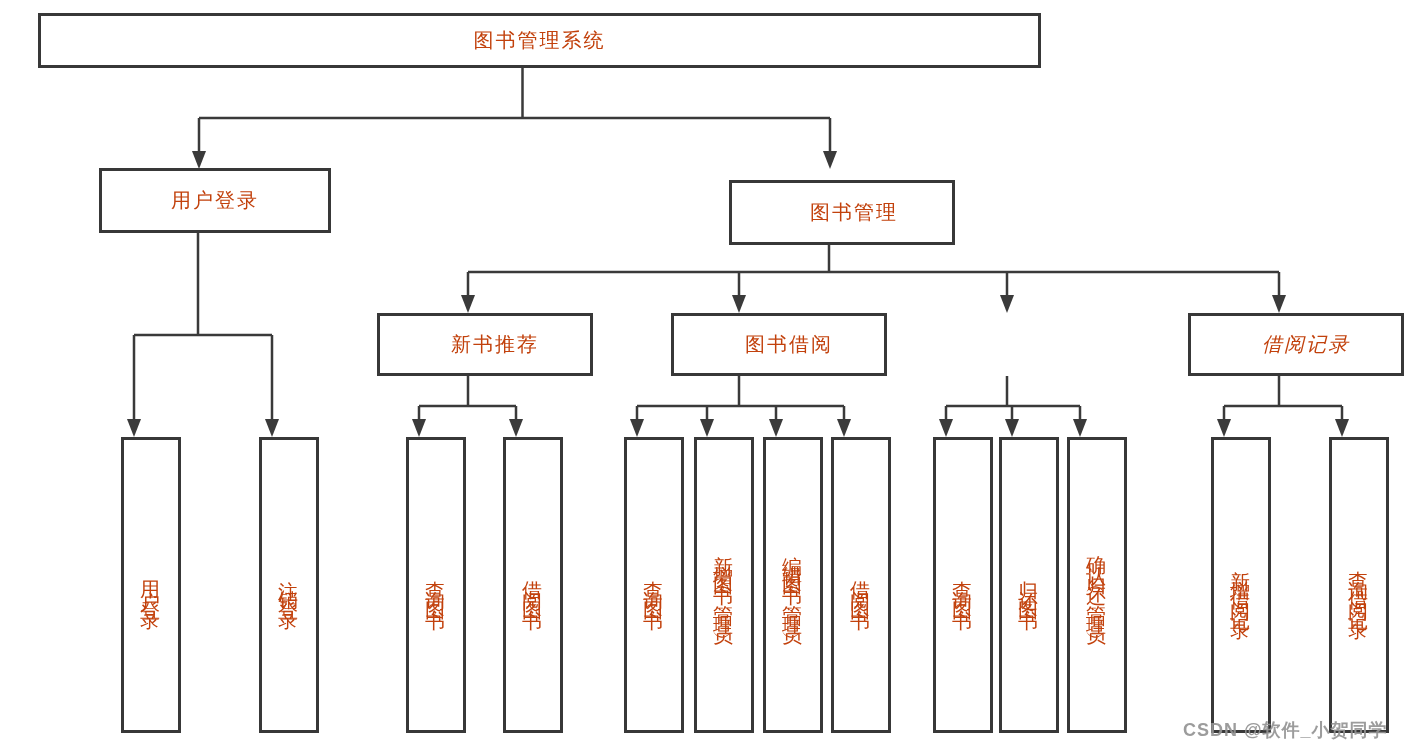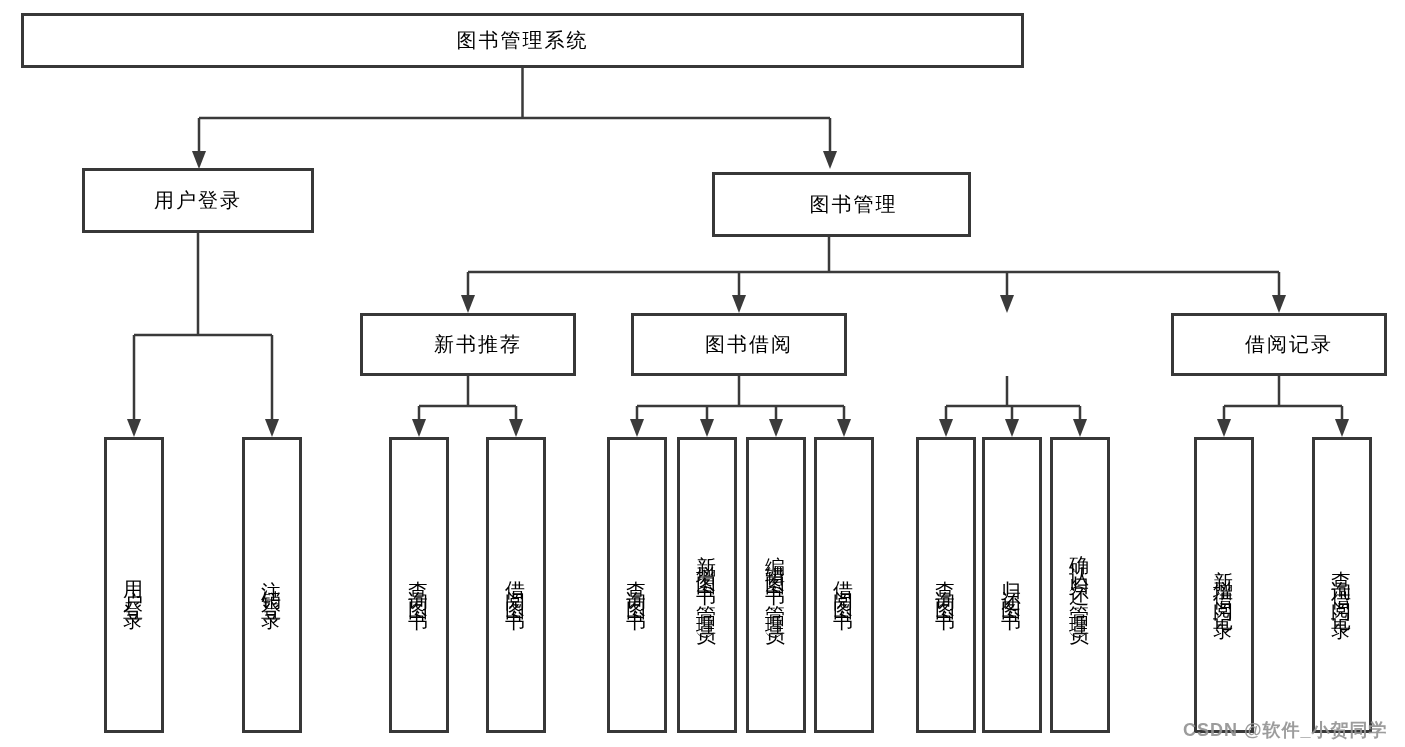--- a/index.html
+++ b/index.html
@@ -19,37 +19,38 @@
     position: absolute;
     left: 0;
     top: 0;
     pointer-events: none;
   }
   .box {
     position: absolute;
     box-sizing: border-box;
     border: 3px solid #383838;
     background: #ffffff;
-    color: #000000;
+    color: #c2410c;
     display: flex;
     align-items: center;
     justify-content: center;
     font-size: 20px;
     letter-spacing: 2px;
     text-align: center;
     white-space: nowrap;
+    margin-left: 17px;
   }
   .root  { left: 21px;  top: 13px;  width: 1003px; height: 55px; }
   .lv2a  { left: 82px;  top: 168px; width: 232px;  height: 65px; }
-  .lv2b  { left: 712px; top: 172px; width: 259px;  height: 65px; padding-left: 24px; }
+  .lv2b  { left: 712px; top: 180px; width: 226px;  height: 65px; padding-left: 24px; }
   .lv3   { top: 313px; width: 216px; height: 63px; padding-left: 20px; }
   .l3a { left: 360px; }
-  .l3b { left: 631px; }
+  .l3b { left: 654px; }
   .l3c { left: 899px; }
-  .l3d { left: 1171px; }
+  .l3d { left: 1171px; font-style: italic; }
   .lf {
     top: 437px;
     width: 60px;
     height: 296px;
     writing-mode: vertical-rl;
     letter-spacing: 10px;
     font-size: 20px;
   }
   .a1 { left: 104px; }  .a2 { left: 242px; }
   .b1 { left: 389px; }  .b2 { left: 486px; }

